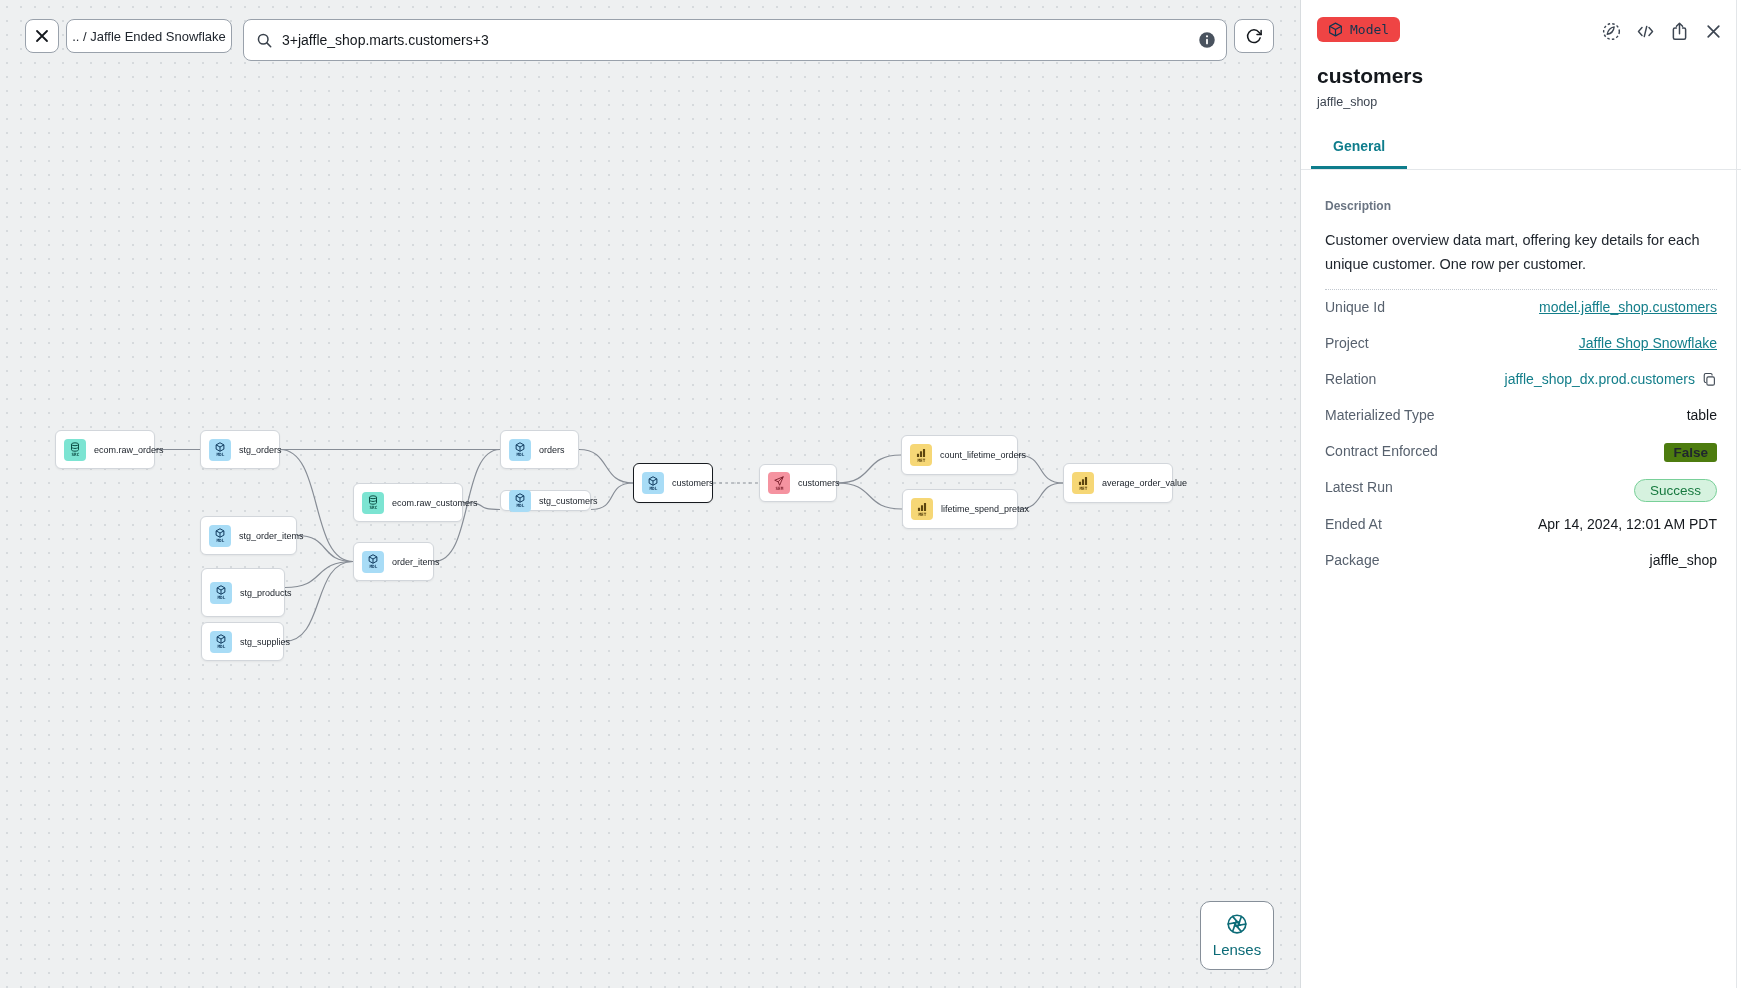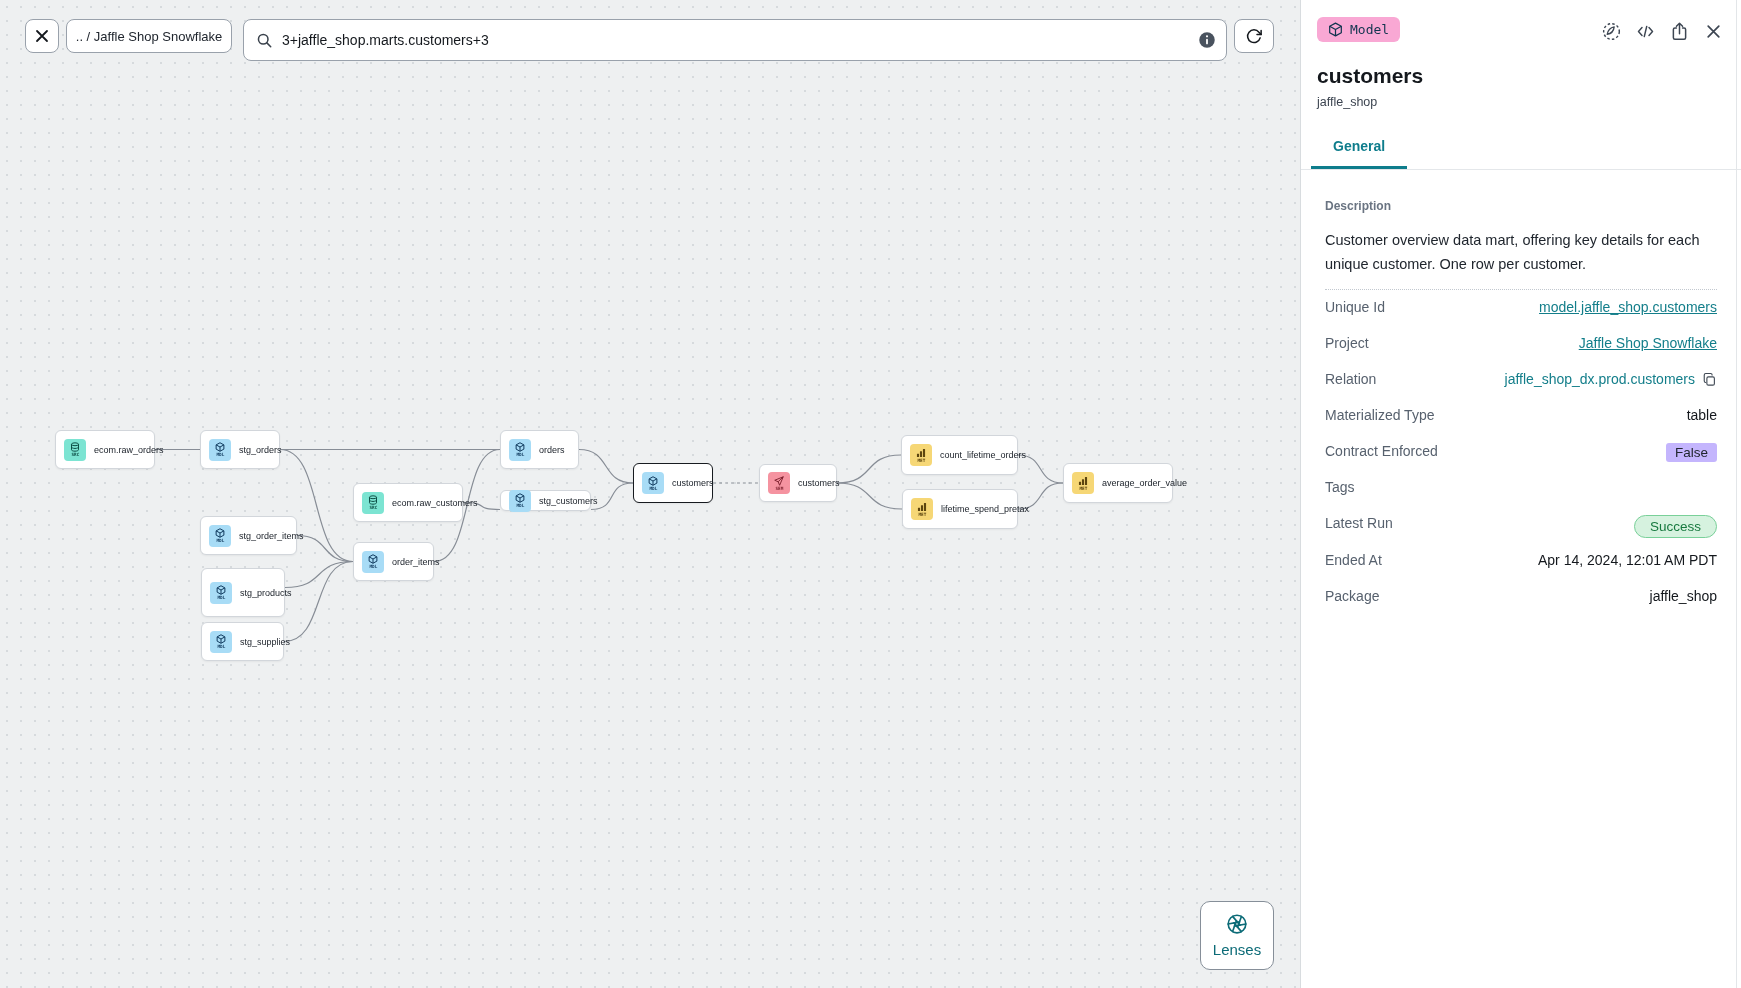--- a/index.html
+++ b/index.html
@@ -45,21 +45,21 @@
     flex-direction:column; align-items:center; justify-content:center; gap:6px;
     cursor:pointer; }
   .lenses-btn span { font-size:15px; color:#0c6b77; }
 
   
   .panel { position:absolute; left:1300px; top:0; width:441px; height:988px;
     background:#fff; border-left:1px solid #d8dcdf; }
   .panel-scrollbar { position:absolute; right:4px; top:0; width:1px; height:988px; background:#e3e6e9; }
   .panel-head { padding:17px 16px 0 16px; border-bottom:1px solid #e4e7ea; }
   .badge-row { display:flex; align-items:flex-start; justify-content:space-between; }
-  .model-badge { display:inline-flex; align-items:center; gap:7px; background:#f9a8d4;
+  .model-badge { display:inline-flex; align-items:center; gap:7px; background:#ef4444;
     color:#12344f; border-radius:6px; padding:5px 11px;
     font-family:"DejaVu Sans Mono", monospace; font-size:13px; }
   .head-icons { display:flex; align-items:center; gap:10px; padding-top:2px; }
   .icon-btn { width:24px; height:24px; display:flex; align-items:center; justify-content:center;
     cursor:pointer; border-radius:4px; }
   .panel-title { margin-top:21px; font-size:21px; font-weight:bold; color:#14181d; }
   .panel-subtitle { margin-top:7px; font-size:12.5px; color:#3c4450; }
   .tabs { margin:29px 0 0 -6px; display:flex; }
   .tab { padding:0 22px 12px 22px; font-size:14px; font-weight:bold; color:#0e7d8c;
     border-bottom:3.5px solid #0e7d8c; cursor:pointer; }
@@ -69,21 +69,21 @@
   .desc-text { margin-top:15px; font-size:14.5px; line-height:24px; color:#20262e; }
   .dotted-divider { margin-top:13px; border-top:1px dotted #c2c8cf; }
 
   .rows { margin-top:9px; }
   .row { display:flex; align-items:flex-start; justify-content:space-between;
     min-height:22px; margin-bottom:14px; }
   .row-label { font-size:14px; color:#57616e; }
   .row-value { font-size:14px; color:#14181d; display:flex; align-items:center; gap:7px; }
   .v-link { color:#137e8a; text-decoration:underline; cursor:pointer; }
   .v-teal { color:#137e8a; }
-  .chip { background:#c4b5fd; border-radius:3px; padding:2px 9px; font-size:13.5px; color:#20262e; }
+  .chip { background:#4d7c0f; border-radius:3px; padding:2px 9px; font-size:13.5px; color:#20262e;font-weight:bold; }
   .pill { background:#d6f2df; border:1px solid #79d099; color:#17793f;
     border-radius:13px; padding:3px 15px; font-size:13.5px; }
   .copy-btn { display:flex; cursor:pointer; }
 </style>
 </head>
 <body>
 
 <div class="canvas">
   <svg id="edge-layer" width="1300" height="988">
       <path d="M 155 449.5 C 183 449.5, 172 449.5, 200 449.5" class="edge"></path>
@@ -278,21 +278,21 @@
       </div>
     </div>
 
   <div class="fbtn" style="left:25px;top:19px;width:34px;height:34px;">
     <svg width="16" height="16" viewBox="0 0 16 16">
       <path d="M3 3 L13 13 M13 3 L3 13" stroke="#14181d" stroke-width="1.8" stroke-linecap="round"></path>
     </svg>
   </div>
 
   <div class="breadcrumb-chip">
-    <span>.. / Jaffle Shop Snowflake</span>
+    <span>.. / Jaffle Ended Snowflake</span>
   </div>
 
   <div class="searchbox">
     <svg width="17" height="17" viewBox="0 0 20 20">
       <circle cx="8.5" cy="8.5" r="5.6" fill="none" stroke="#3a424c" stroke-width="1.8"></circle>
       <path d="M12.8 12.8 L17.3 17.3" stroke="#3a424c" stroke-width="1.8" stroke-linecap="round"></path>
     </svg>
     <input type="text" value="3+jaffle_shop.marts.customers+3" style="">
     <svg width="18" height="18" viewBox="0 0 20 20">
       <circle cx="10" cy="10" r="8.6" fill="#49525e"></circle>
@@ -413,24 +413,20 @@
             <span>table</span>
           </span>
         </div>
         <div class="row">
           <span class="row-label">Contract Enforced</span>
           <span class="row-value">
             <span class="chip">False</span>
           </span>
         </div>
         <div class="row">
-          <span class="row-label">Tags</span>
-          <span class="row-value"></span>
-        </div>
-        <div class="row">
           <span class="row-label">Latest Run</span>
           <span class="row-value">
             <span class="pill">Success</span>
           </span>
         </div>
         <div class="row">
           <span class="row-label">Ended At</span>
           <span class="row-value">
             <span>Apr 14, 2024, 12:01 AM PDT</span>
           </span>

